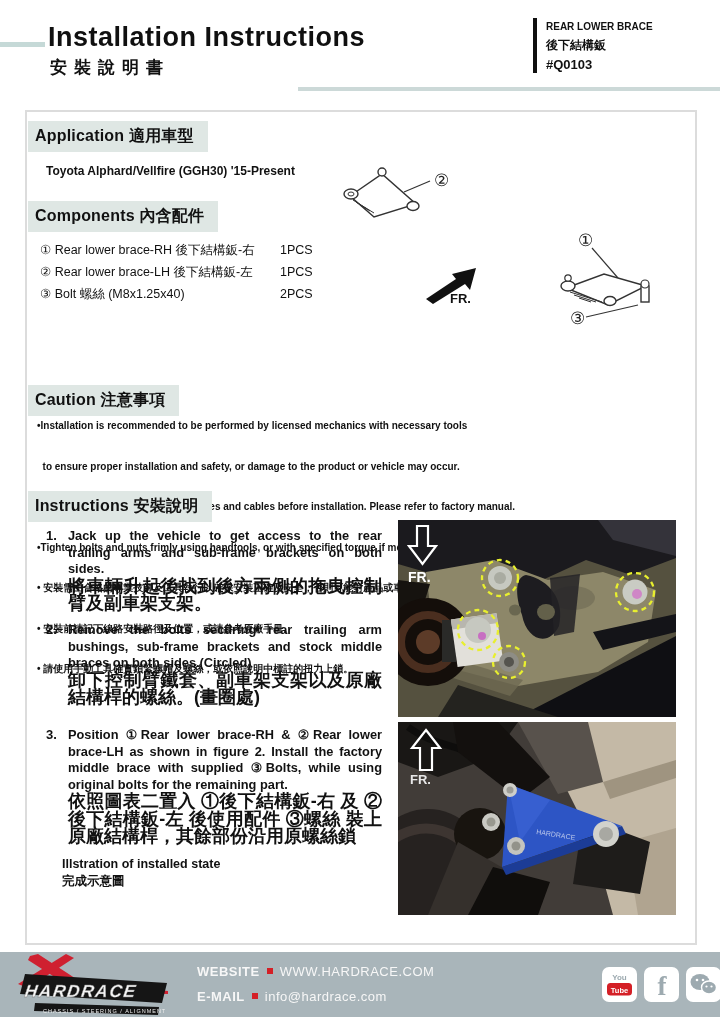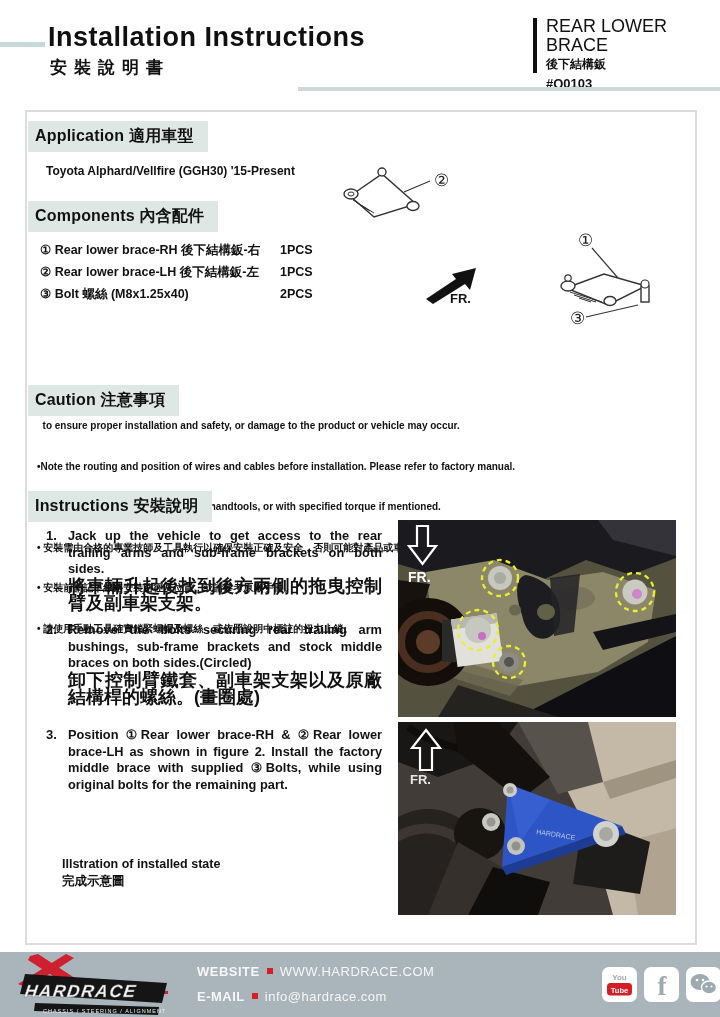--- a/index.html
+++ b/index.html
@@ -7,33 +7,33 @@
   .page {
     position: relative; width: 720px; height: 1017px; background: #fff;
     font-family: "Liberation Sans", sans-serif; overflow: hidden; color:#111;
   }
   
   .accent-left { position:absolute; left:0; top:42px; width:45px; height:5px; background:#c5d9d7; }
   .title { position:absolute; left:48px; top:22px; font-size:27px; font-weight:bold; letter-spacing:.5px; color:#101010;}
   .title-zh { position:absolute; left:50px; top:56px; font-size:17px; font-weight:bold; letter-spacing:7px; }
   .hdr-bar { position:absolute; left:533px; top:18px; width:4px; height:55px; background:#101010; }
   .hdr-right { position:absolute; left:546px; top:17px; line-height:19px; }
-  .hdr-right .nm { font-size:18px; font-weight:normal; }
+  .hdr-right .nm { font-size:10px; font-weight:bold; }
   .hdr-right .nmzh { font-size:12px; font-weight:bold; }
   .hdr-right .code { font-size:13px; font-weight:bold; }
   .hdr-line { position:absolute; left:298px; top:87px; width:422px; height:4px; background:#ccd9d8; }
   
   .frame { position:absolute; left:25px; top:110px; width:672px; height:835px; border:2px solid #dcdcdc; background:#fff; }
   .sec-head {
     position:absolute; background:#dfe7e4; font-size:16px; font-weight:bold;
     padding:5px 14px 5px 7px; letter-spacing:.2px; white-space:nowrap;
   }
   .vehicle { position:absolute; left:46px; top:164px; font-size:12px; font-weight:bold; }
   .comp-list { position:absolute; left:40px; top:241px; width:340px; }
-  .comp-row { position:relative; height:22px; font-size:12.5px; font-weight:bold; line-height:18px; }
+  .comp-row { position:relative; height:22px; font-size:12.5px; font-weight:normal; line-height:18px; }
   .comp-row .qty { position:absolute; left:240px; top:0; }
   
   .caution-lines { position:absolute; left:37px; top:392px; width:630px; font-size:10px; font-weight:bold; line-height:13.5px; white-space:pre-wrap; }
   
   .step { position:absolute; left:46px; width:336px; display:flex; gap:5px; }
   .step-num { width:17px; font-size:13px; font-weight:bold; flex:none; }
   .step-text { flex:1; }
   .step-en { font-size:12.8px; font-weight:bold; line-height:16.5px; text-align:justify; }
   .step-zh { font-size:18px; font-weight:bold; line-height:17.5px; text-align:justify; }
   .ill-caption { position:absolute; left:62px; top:856px; font-size:12.5px; font-weight:bold; line-height:17px; }
@@ -118,20 +118,21 @@
       <ellipse cx="62" cy="75" rx="6" ry="4.5" fill="#fff" stroke="#333" stroke-width="1.4"></ellipse>
       <rect x="93" y="60" width="8" height="16" fill="#fff" stroke="#333" stroke-width="1.4"></rect>
       <circle cx="97" cy="58" r="4" fill="#fff" stroke="#333" stroke-width="1.2"></circle>
       <text x="22" y="98" font-size="17" fill="#222">③</text>
       <line x1="38" y1="91" x2="90" y2="79" stroke="#333" stroke-width="1.2"></line>
     </svg>
   </div>
 
   <div class="sec-head" style="left:28px; top:361px;margin-top:24px;">Caution 注意事項</div>
   <div class="caution-lines">
+    <div>•Installation is recommended to be performed by licensed mechanics with necessary tools</div>
     <div>  to ensure proper installation and safety, or damage to the product or vehicle may occur.</div>
     <div>•Note the routing and position of wires and cables before installation. Please refer to factory manual.</div>
     <div>•Tighten bolts and nuts frimly using handtools, or with specified torque if mentioned.</div>
     <div>• 安裝需由合格的專業技師及工具執行以確保安裝正確及安全，否則可能對產品或車輛造成傷害。</div>
     <div>• 安裝前請記下線路安裝路徑及位置，或請參考原廠手冊。</div>
     <div>• 請使用手動工具確實鎖緊螺帽及螺絲，或依照說明中標註的扭力上鎖。</div>
   </div>
 
   <div class="sec-head" style="left:28px; top:491px;">Instructions 安裝說明</div>
 
@@ -148,20 +149,21 @@
     <div class="step-text">
       <div class="step-en">Remove the bolts securing rear trailing arm bushings, sub-frame brackets and stock middle braces on both sides.(Circled)</div>
       <div class="step-zh">卸下控制臂鐵套、副車架支架以及原廠結構桿的螺絲。(畫圈處)</div>
     </div>
   </div>
 
   <div class="step" style="top:727px;">
     <div class="step-num">3.</div>
     <div class="step-text">
       <div class="step-en">Position ①Rear lower brace-RH &amp; ②Rear lower brace-LH as shown in figure 2. Install the factory middle brace with supplied ③Bolts, while using original bolts for the remaining part.</div>
+      <div class="step-zh">依照圖表二置入 ①後下結構鈑-右 及 ②後下結構鈑-左 後使用配件 ③螺絲 裝上原廠結構桿，其餘部份沿用原螺絲鎖</div>
     </div>
   </div>
 
   <div class="ill-caption">
     <div>Illstration of installed state</div>
     <div>完成示意圖</div>
   </div>
 
   <div class="photo" style="top:520px; height:197px;">
     <svg width="278" height="197" viewBox="0 0 278 197">

